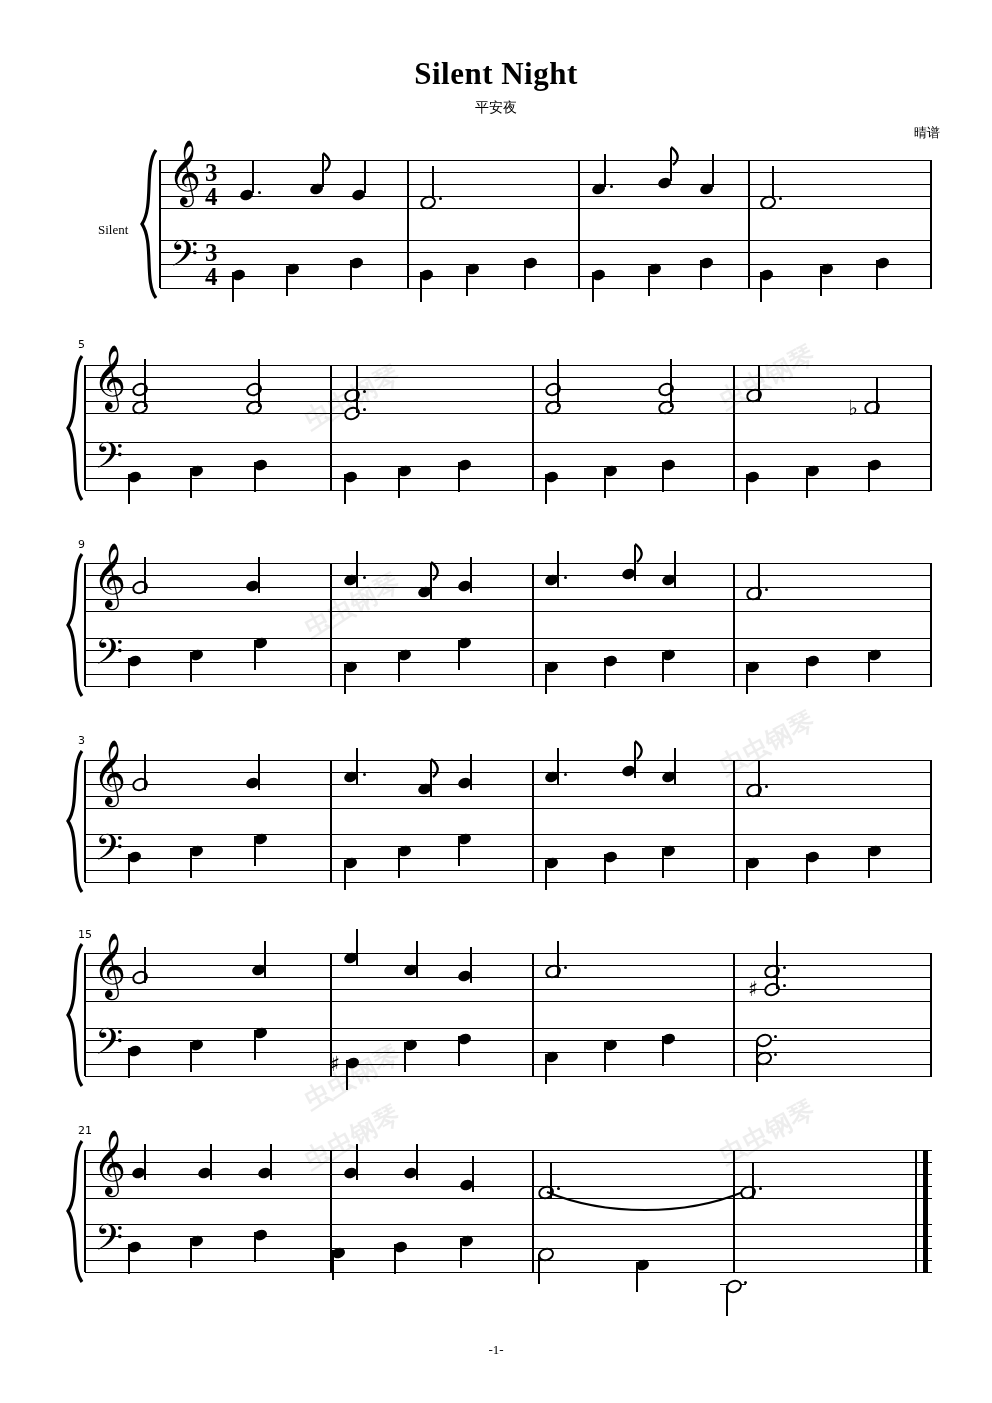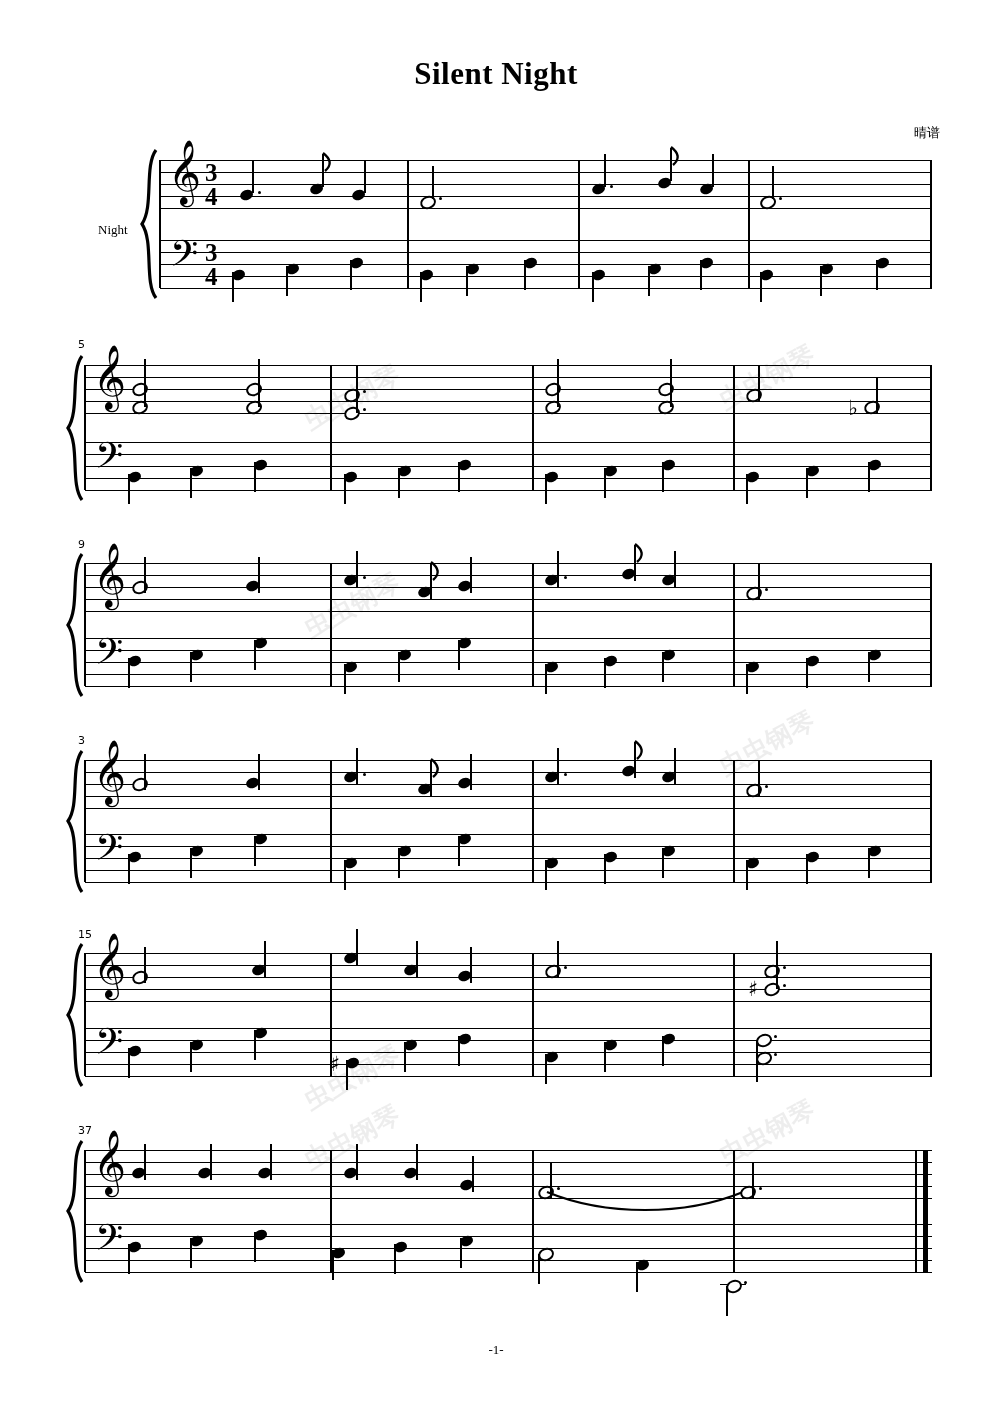--- a/index.html
+++ b/index.html
@@ -66,33 +66,34 @@
     font-size:26px;font-family:"DejaVu Sans", sans-serif;font-weight:bold;
     transform:rotate(-28deg);white-space:nowrap;user-select:none;
   }
 </style>
 </head>
 <body>
 
 <div class="sheet">
 
   <div class="title">Silent Night</div>
+  <div class="subtitle">平安夜</div>
   <div class="composer">晴谱</div>
   <div class="page-num">-1-</div>
 
   <div class="wm" style="left:300px;top:380px;">虫虫钢琴</div>
   <div class="wm" style="left:715px;top:360px;">虫虫钢琴</div>
   <div class="wm" style="left:300px;top:588px;">虫虫钢琴</div>
   <div class="wm" style="left:715px;top:726px;">虫虫钢琴</div>
   <div class="wm" style="left:300px;top:1120px;">虫虫钢琴</div>
   <div class="wm" style="left:715px;top:1115px;">虫虫钢琴</div>
   <div class="wm" style="left:300px;top:1060px;">虫虫钢琴</div>
 
   <div class="system" style="left:0;top:0;">
-    <div class="instrument" style="left:98px;top:222px;">Night</div>
+    <div class="instrument" style="left:98px;top:222px;">Silent</div>
 
     <div class="staff" style="left:160px;top:160px;width:772px;height:48px;">
       <div class="ln" style="top:0px;width:772px;"></div>
       <div class="ln" style="top:12px;width:772px;"></div>
       <div class="ln" style="top:24px;width:772px;"></div>
       <div class="ln" style="top:36px;width:772px;"></div>
       <div class="ln" style="top:48px;width:772px;"></div>
     </div>
 
     <div class="staff" style="left:160px;top:240px;width:772px;height:48px;">
@@ -704,21 +705,21 @@
     <div>
       <div class="nh open" style="left:756px;top:1034px;"></div>
       <div class="nh open" style="left:756px;top:1052px;"></div>
       <div class="stem" style="left:756px;top:1040px;height:42px;"></div>
       <div class="dot" style="left:774px;top:1035px;"></div>
       <div class="dot" style="left:774px;top:1053px;"></div>
     </div>
   </div>
 
   <div class="system">
-    <div class="measure-num" style="left:78px;top:1124px;">37</div>
+    <div class="measure-num" style="left:78px;top:1124px;">21</div>
 
     <div class="staff" style="left:85px;top:1150px;width:847px;height:48px;">
       <div class="ln" style="top:0px;width:847px;"></div>
         <div class="ln" style="top:12px;width:847px;"></div>
       <div class="ln" style="top:24px;width:847px;"></div>
         <div class="ln" style="top:36px;width:847px;"></div>
       <div class="ln" style="top:48px;width:847px;"></div>
     </div>
     <div class="staff" style="left:85px;top:1224px;width:847px;height:48px;">
       <div class="ln" style="top:0px;width:847px;"></div>

